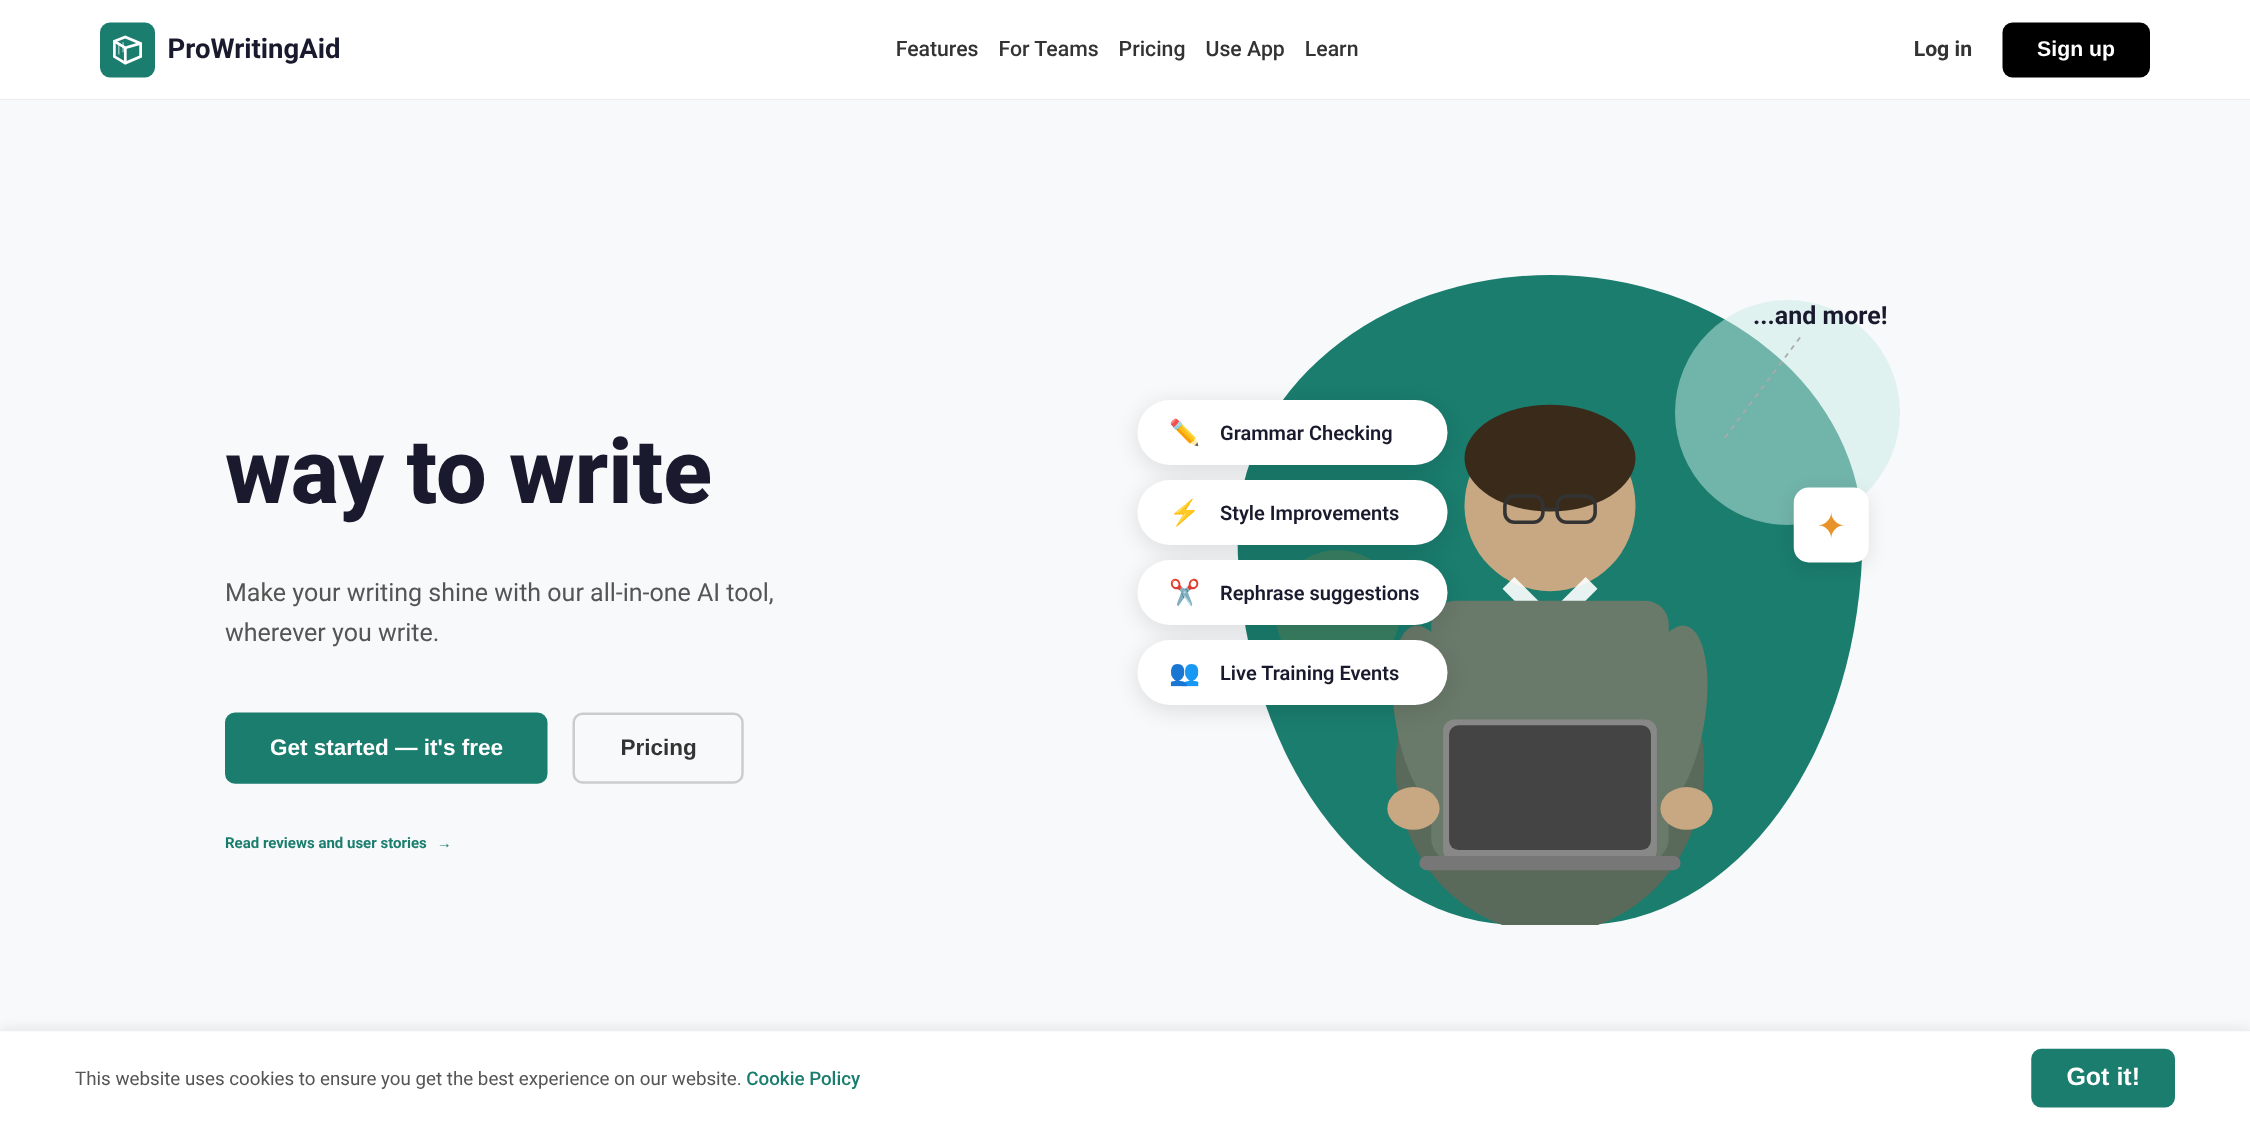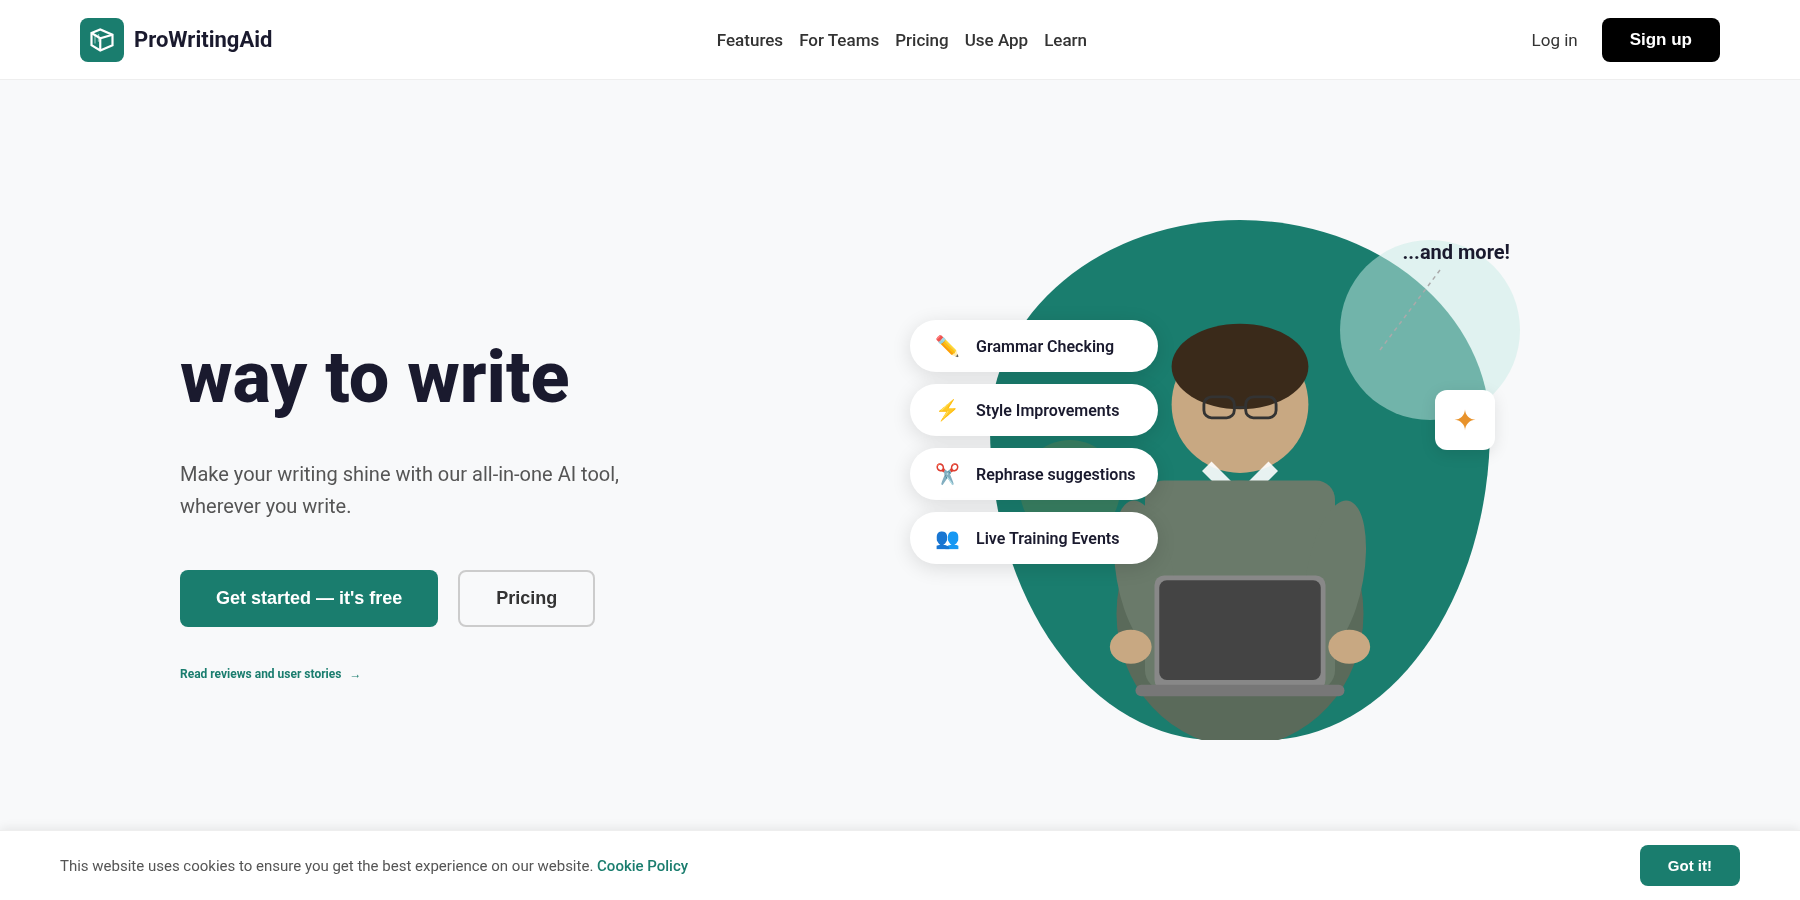--- a/index.html
+++ b/index.html
@@ -63,21 +63,21 @@
     }
     .nav-actions {
       display: flex;
       align-items: center;
       gap: 24px;
     }
     .login-link {
       font-size: 17px;
       color: #333;
       text-decoration: none;
-      font-weight: 400;
+      font-weight: 700;
       cursor: pointer;
     }
     .signup-btn {
       background: #000000;
       color: white;
       border: none;
       padding: 12px 28px;
       border-radius: 8px;
       font-size: 17px;
       font-weight: 600;
@@ -301,21 +301,21 @@
       color: #1a7d6e;
       text-decoration: none;
       font-weight: 500;
     }
     .cookie-btn {
       background: #1a7d6e;
       color: white;
       border: none;
       padding: 12px 28px;
       border-radius: 8px;
-      font-size: 15px;
+      font-size: 20px;
       font-weight: 600;
       cursor: pointer;
     }
   </style>
 </head>
 <body>
 
 <nav class="navbar">
   <div class="logo-area">
     <div class="logo-icon">

